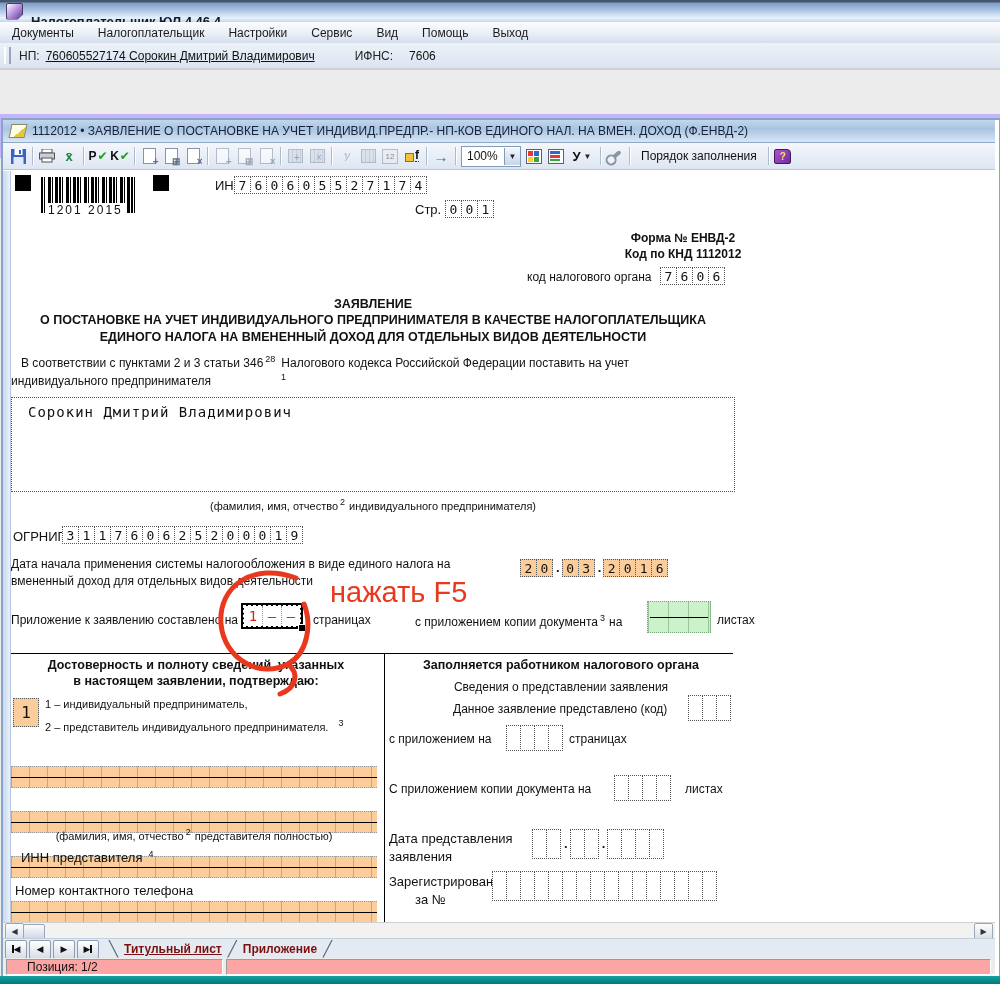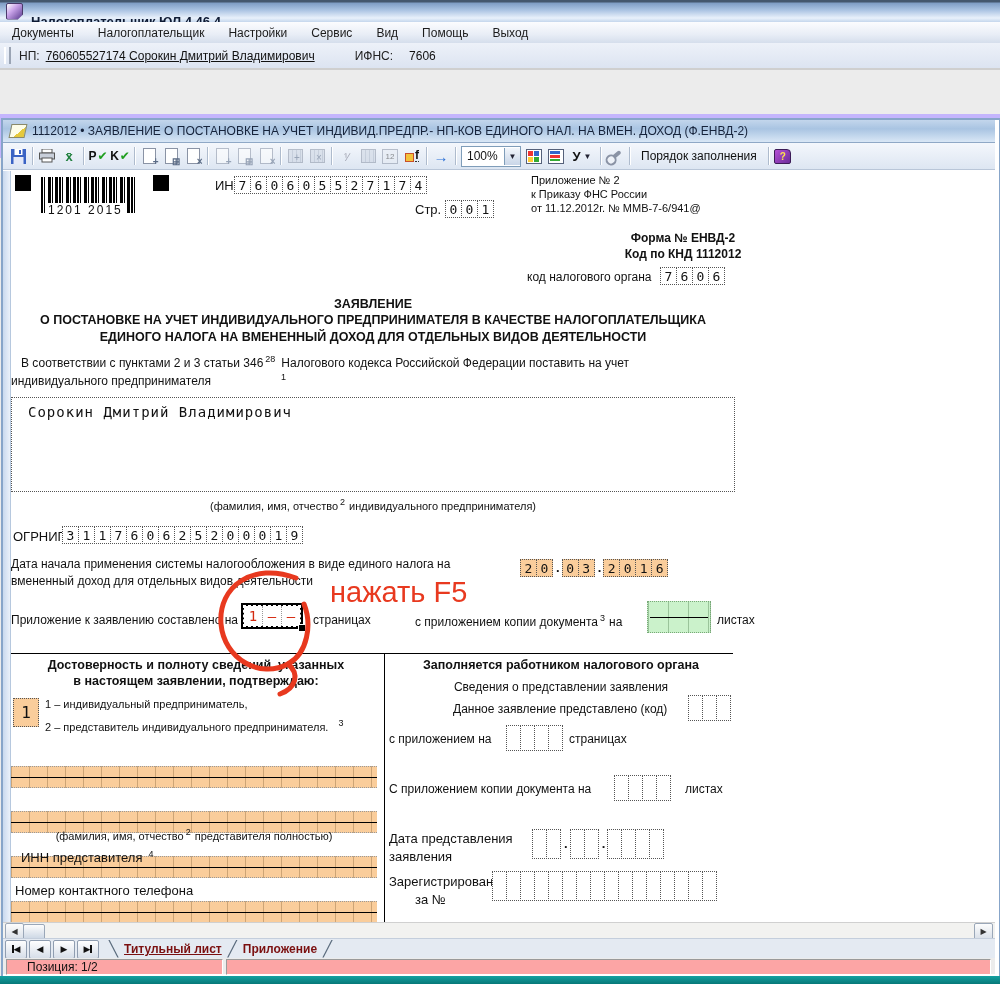--- a/index.html
+++ b/index.html
@@ -312,25 +312,20 @@
           <span class="cell">7</span>
           <span class="cell">4</span>
       </div>
       <div class="abs lbl13" style="left:412px;top:31px;">Стр.</div>
       <div class="abs cells" style="left:443px;top:29px;">
         <span class="cell">0</span>
           <span class="cell">0</span>
           <span class="cell">1</span>
       </div>
 
-      <div class="abs" style="left:528px;top:2px;font-size:11px;line-height:14px;">
-        <div>Приложение № 2</div>
-        <div>к Приказу ФНС России</div>
-        <div>от 11.12.2012г. № ММВ-7-6/941@</div>
-      </div>
       <div class="abs lbl b" style="left:560px;top:60px;width:240px;text-align:center;">Форма № ЕНВД-2</div>
       <div class="abs lbl b" style="left:560px;top:76px;width:240px;text-align:center;">Код по КНД 1112012</div>
       <div class="abs lbl" style="left:524px;top:99px;">код налогового органа</div>
       <div class="abs cells" style="left:658px;top:96px;">
         <span class="cell">7</span>
           <span class="cell">6</span>
           <span class="cell">0</span>
           <span class="cell">6</span>
       </div>
 

